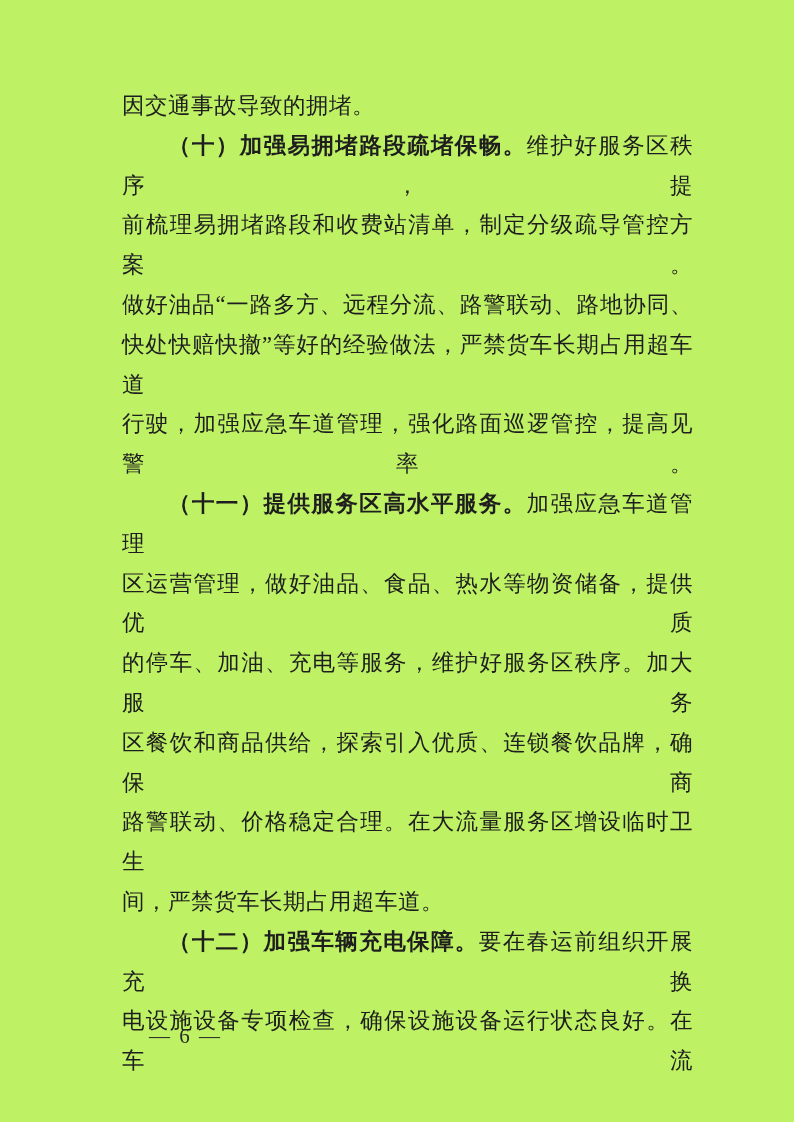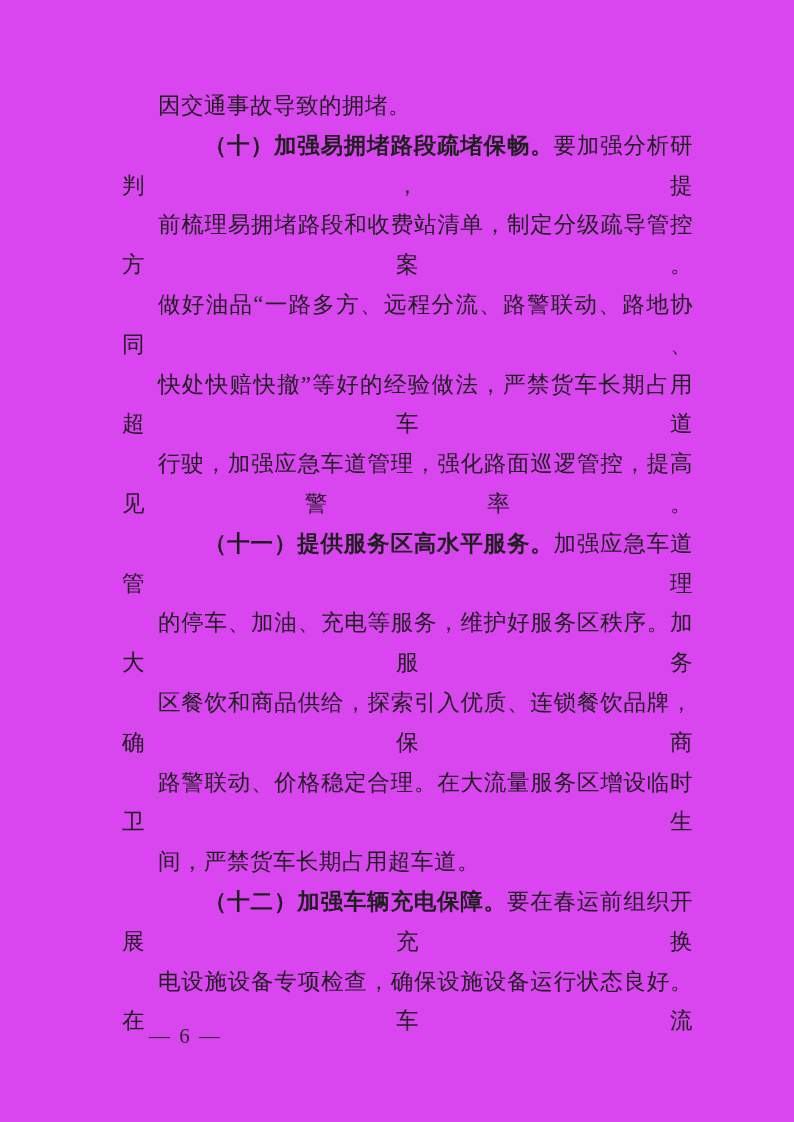--- a/index.html
+++ b/index.html
@@ -10,21 +10,21 @@
     width: 794px;
     height: 1122px;
     position: relative;
     background: #fcfcfa;
     overflow: hidden;
     font-family: "Liberation Serif", "DejaVu Serif", serif;
   }
   .page {
     position: absolute;
     inset: 0;
-    background: #d946ef;
+    background: #bef264;
   }
   .text-block {
     position: absolute;
     left: 122px;
     top: 86px;
     width: 571px;
     font-size: 22.5px;
     line-height: 39.8px;
     color: #1e1e1e;
     letter-spacing: 0.5px;
@@ -35,52 +35,52 @@
   .line.fill {
     white-space: normal;
     text-align: justify;
     text-align-last: justify;
   }
   .line.indent {
     text-indent: 46px;
   }
   .b {
     font-weight: bold;
-    margin-left: 36px;
   }
   .footer-page-number {
     position: absolute;
     left: 149px;
     top: 1022px;
     font-size: 21px;
     line-height: 28px;
     color: #2a2a2a;
     letter-spacing: 2px;
   }
 </style>
 </head>
 <body>
 
 <div class="page">
   <div class="text-block">
 
     <div class="line"><span class="b"></span><span>因交通事故导致的拥堵。</span></div>
 
-    <div class="line indent fill"><span class="b">（十）加强易拥堵路段疏堵保畅。</span><span>要加强分析研判，提</span></div>
+    <div class="line indent fill"><span class="b">（十）加强易拥堵路段疏堵保畅。</span><span>维护好服务区秩序，提</span></div>
 
     <div class="line fill"><span class="b"></span><span>前梳理易拥堵路段和收费站清单，制定分级疏导管控方案。</span></div>
 
     <div class="line fill"><span class="b"></span><span>做好油品“一路多方、远程分流、路警联动、路地协同、</span></div>
 
     <div class="line fill"><span class="b"></span><span>快处快赔快撤”等好的经验做法，严禁货车长期占用超车道</span></div>
 
     <div class="line fill"><span class="b"></span><span>行驶，加强应急车道管理，强化路面巡逻管控，提高见警率。</span></div>
 
     <div class="line indent fill"><span class="b">（十一）提供服务区高水平服务。</span><span>加强应急车道管理</span></div>
 
+    <div class="line fill"><span class="b"></span><span>区运营管理，做好油品、食品、热水等物资储备，提供优质</span></div>
 
     <div class="line fill"><span class="b"></span><span>的停车、加油、充电等服务，维护好服务区秩序。加大服务</span></div>
 
     <div class="line fill"><span class="b"></span><span>区餐饮和商品供给，探索引入优质、连锁餐饮品牌，确保商</span></div>
 
     <div class="line fill"><span class="b"></span><span>路警联动、价格稳定合理。在大流量服务区增设临时卫生</span></div>
 
     <div class="line"><span class="b"></span><span>间，严禁货车长期占用超车道。</span></div>
 
     <div class="line indent fill"><span class="b">（十二）加强车辆充电保障。</span><span>要在春运前组织开展充换</span></div>

